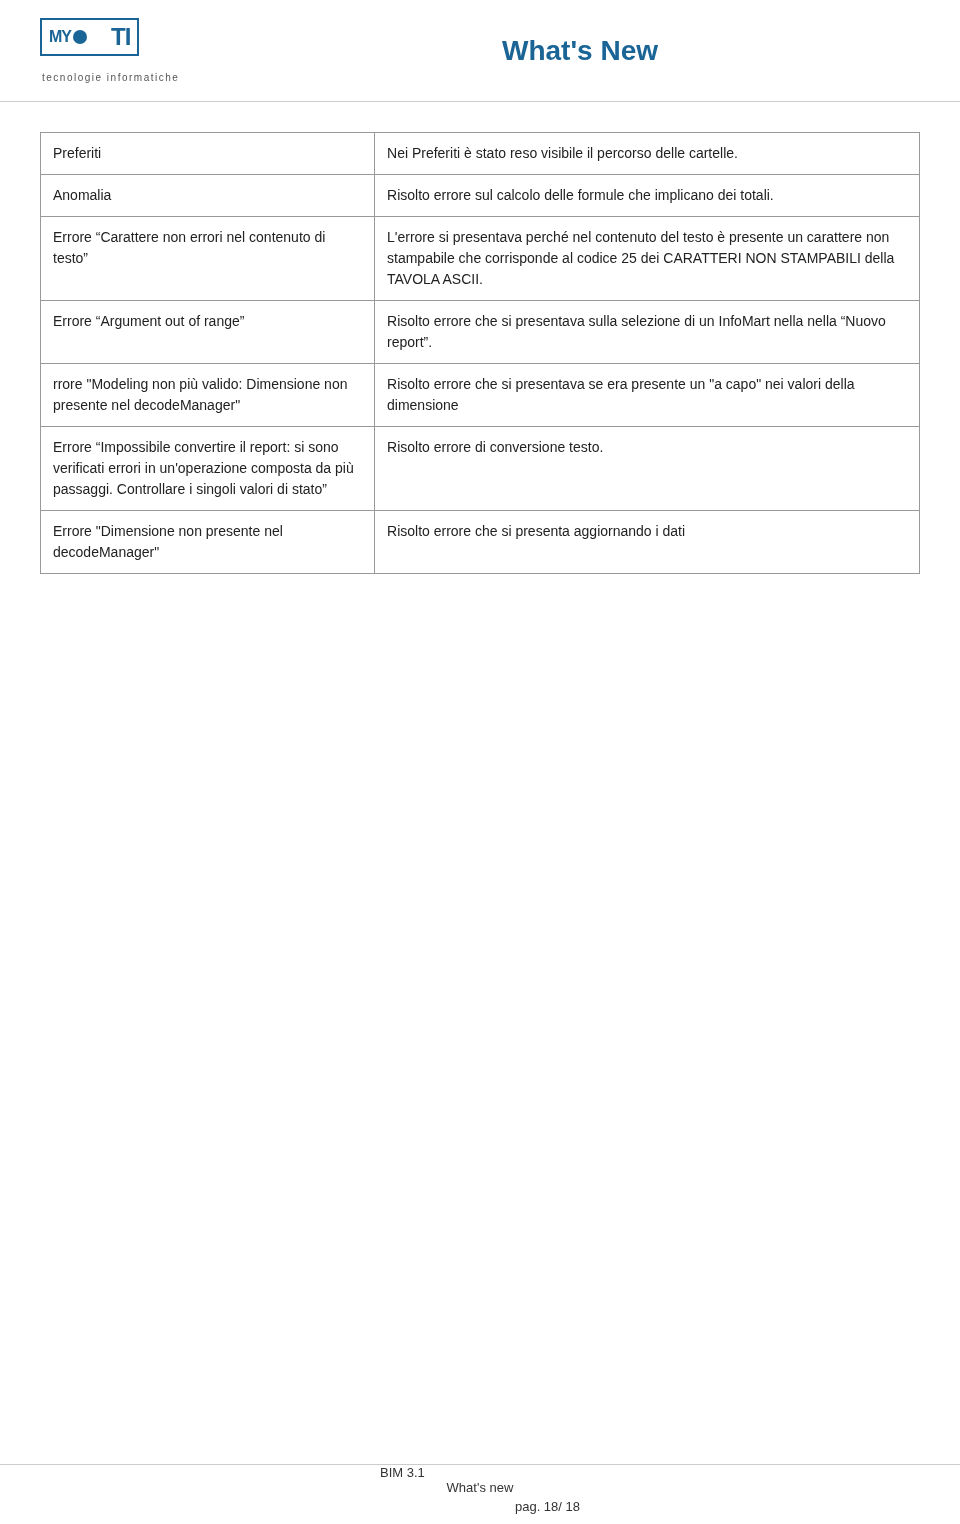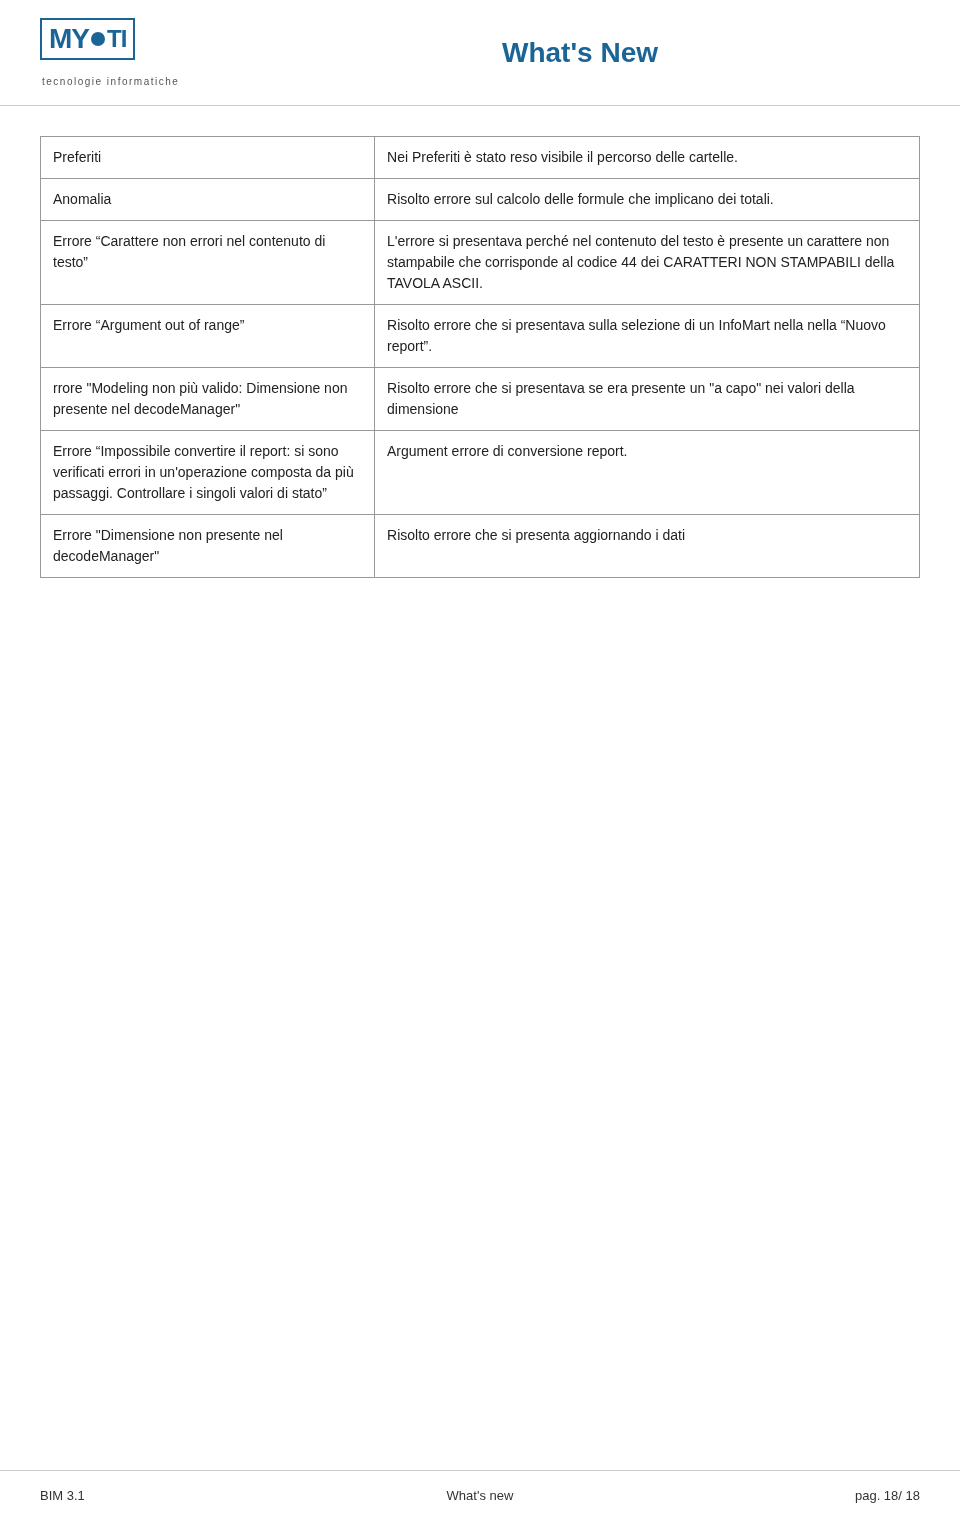--- a/index.html
+++ b/index.html
@@ -57,30 +57,31 @@
       width: 38%;
       font-weight: normal;
     }
     .data-table td:last-child {
       width: 62%;
     }
 
     
     .footer {
       position: absolute;
-      bottom: 4px;
+      bottom: 10px;
       left: 0;
       right: 0;
       height: 50px;
       border-top: 1px solid #ccc;
       display: flex;
       align-items: center;
       padding: 0 40px;
       font-size: 13px;
       color: #333;
+      flex-direction: column;
     }
     .footer-left {
       width: 200px;
     }
     .footer-center {
       flex: 1;
       text-align: center;
     }
     .footer-right {
       width: 200px;
@@ -94,38 +95,39 @@
       align-items: flex-start;
     }
     .logo-top {
       display: flex;
       align-items: center;
       border: 2.5px solid #1a6496;
       padding: 3px 7px;
       gap: 0;
     }
     .logo-my-text {
-      font-size: 28px;
+      font-size: 16px;
       font-weight: 900;
       color: #1a6496;
       letter-spacing: -1px;
     }
     .logo-circle {
       width: 14px;
       height: 14px;
       border-radius: 50%;
       background: #1a6496;
       margin: 0 2px;
       display: inline-block;
     }
     .logo-ti-text {
       font-size: 24px;
       font-weight: 900;
       color: #1a6496;
       letter-spacing: -1px;
+      margin-left: 22px;
     }
     .logo-subtitle {
       font-size: 10px;
       color: #555;
       letter-spacing: 1.5px;
       margin-top: 16px;
       padding-left: 2px;
     }
   </style>
 </head>
@@ -153,33 +155,33 @@
     <tr>
           <td>Preferiti</td>
           <td>Nei Preferiti è stato reso visibile il percorso delle cartelle.</td>
         </tr>
         <tr>
           <td>Anomalia</td>
           <td>Risolto errore sul calcolo delle formule che implicano dei totali.</td>
         </tr>
         <tr>
           <td>Errore “Carattere non errori nel contenuto di testo”</td>
-          <td>L'errore si presentava perché nel contenuto del testo è presente un carattere non stampabile che corrisponde al codice 44 dei CARATTERI NON STAMPABILI della TAVOLA ASCII.</td>
+          <td>L'errore si presentava perché nel contenuto del testo è presente un carattere non stampabile che corrisponde al codice 25 dei CARATTERI NON STAMPABILI della TAVOLA ASCII.</td>
         </tr>
         <tr>
           <td>Errore “Argument out of range”</td>
           <td>Risolto errore che si presentava sulla selezione di un InfoMart nella nella “Nuovo report”.</td>
         </tr>
         <tr>
           <td>rrore "Modeling non più valido: Dimensione non presente nel decodeManager"</td>
           <td>Risolto errore che si presentava se era presente un "a capo" nei valori della dimensione</td>
         </tr>
         <tr>
           <td>Errore “Impossibile convertire il report: si sono verificati errori in un'operazione composta da più passaggi. Controllare i singoli valori di stato”</td>
-          <td>Argument errore di conversione report.</td>
+          <td>Risolto errore di conversione testo.</td>
         </tr>
         <tr>
           <td>Errore "Dimensione non presente nel decodeManager"</td>
           <td>Risolto errore che si presenta aggiornando i dati</td>
         </tr>
       </tbody>
   </table>
 </div>
 
 <div class="footer">

